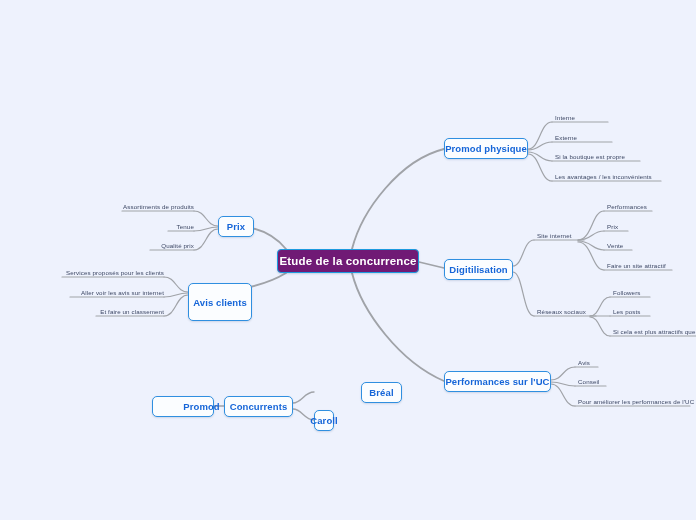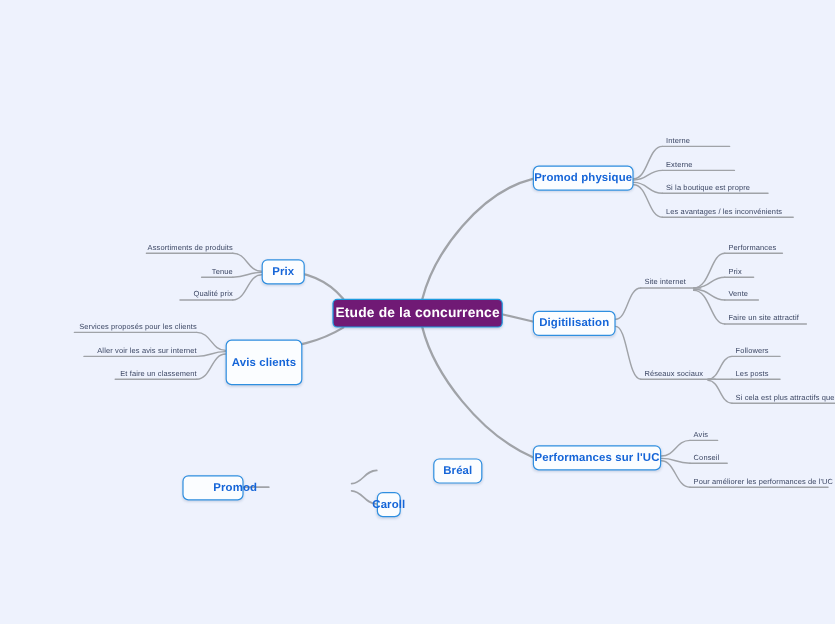--- a/index.html
+++ b/index.html
@@ -196,20 +196,21 @@
   <div class="leaf leaf-right" style="left:576px; top:397px;">Pour améliorer les performances de l'UC</div>
 
   <div class="leaf leaf-left" style="left:94px; top:202px; width:98px;">Assortiments de produits</div>
   <div class="leaf leaf-left" style="left:94px; top:222px; width:98px;">Tenue</div>
   <div class="leaf leaf-left" style="left:94px; top:241px; width:98px;">Qualité prix</div>
 
   <div class="leaf leaf-left" style="left:50px; top:268px; width:112px;">Services proposés pour les clients</div>
   <div class="leaf leaf-left" style="left:50px; top:288px; width:112px;">Aller voir les avis sur internet</div>
   <div class="leaf leaf-left" style="left:50px; top:307px; width:112px;">Et faire un classement</div>
 
-  <div class="node node-box" style="left:152px; top:396px; width:51px; height:21px;padding-left:37px;">Promod</div>
-
+  <div class="node node-box" style="left:152px; top:396px; width:62px; height:21px;padding-left:37px;">Promod</div>
+
+  <div class="node node-box" style="left:224px; top:396px; width:69px; height:21px;">Concurrents</div>
 
   <div class="node node-box" style="left:314px; top:382px; width:41px; height:21px;margin-left:47px;">Bréal</div>
 
   <div class="node node-box" style="left:314px; top:410px; width:20px; height:21px;">Caroll</div>
 
 </div>
 
 </body></html>

